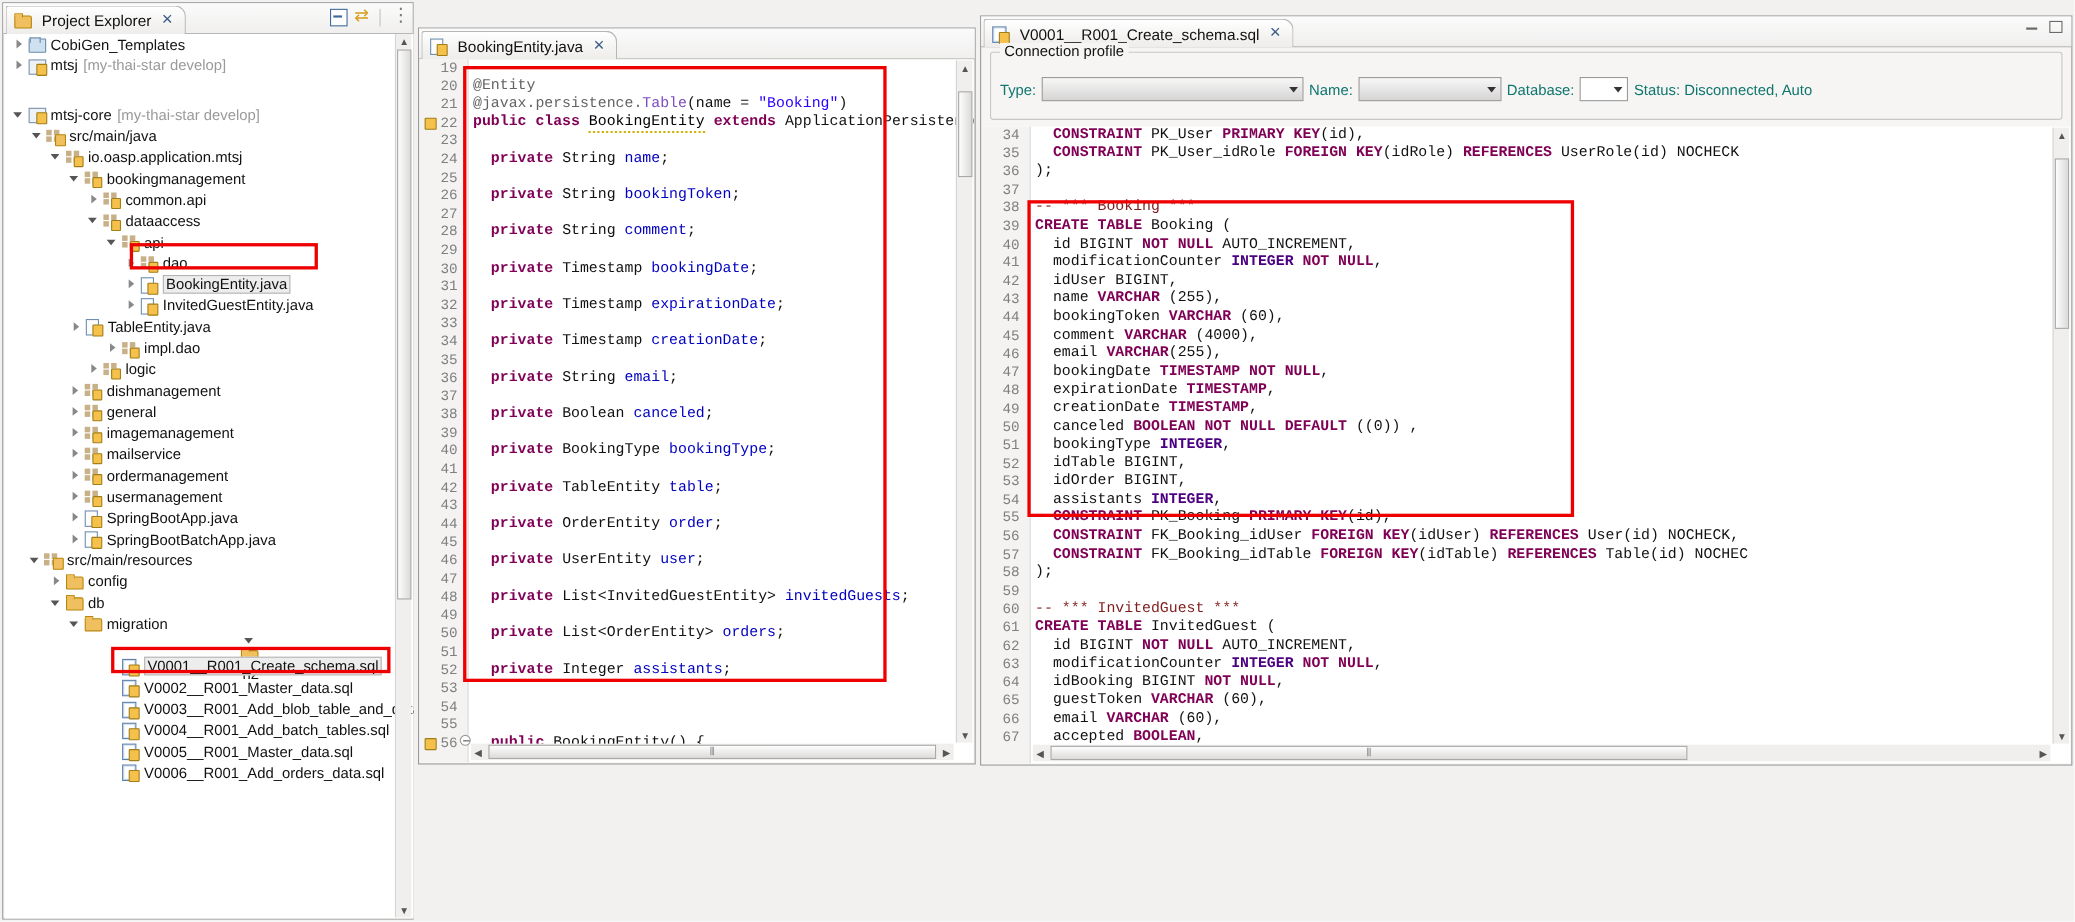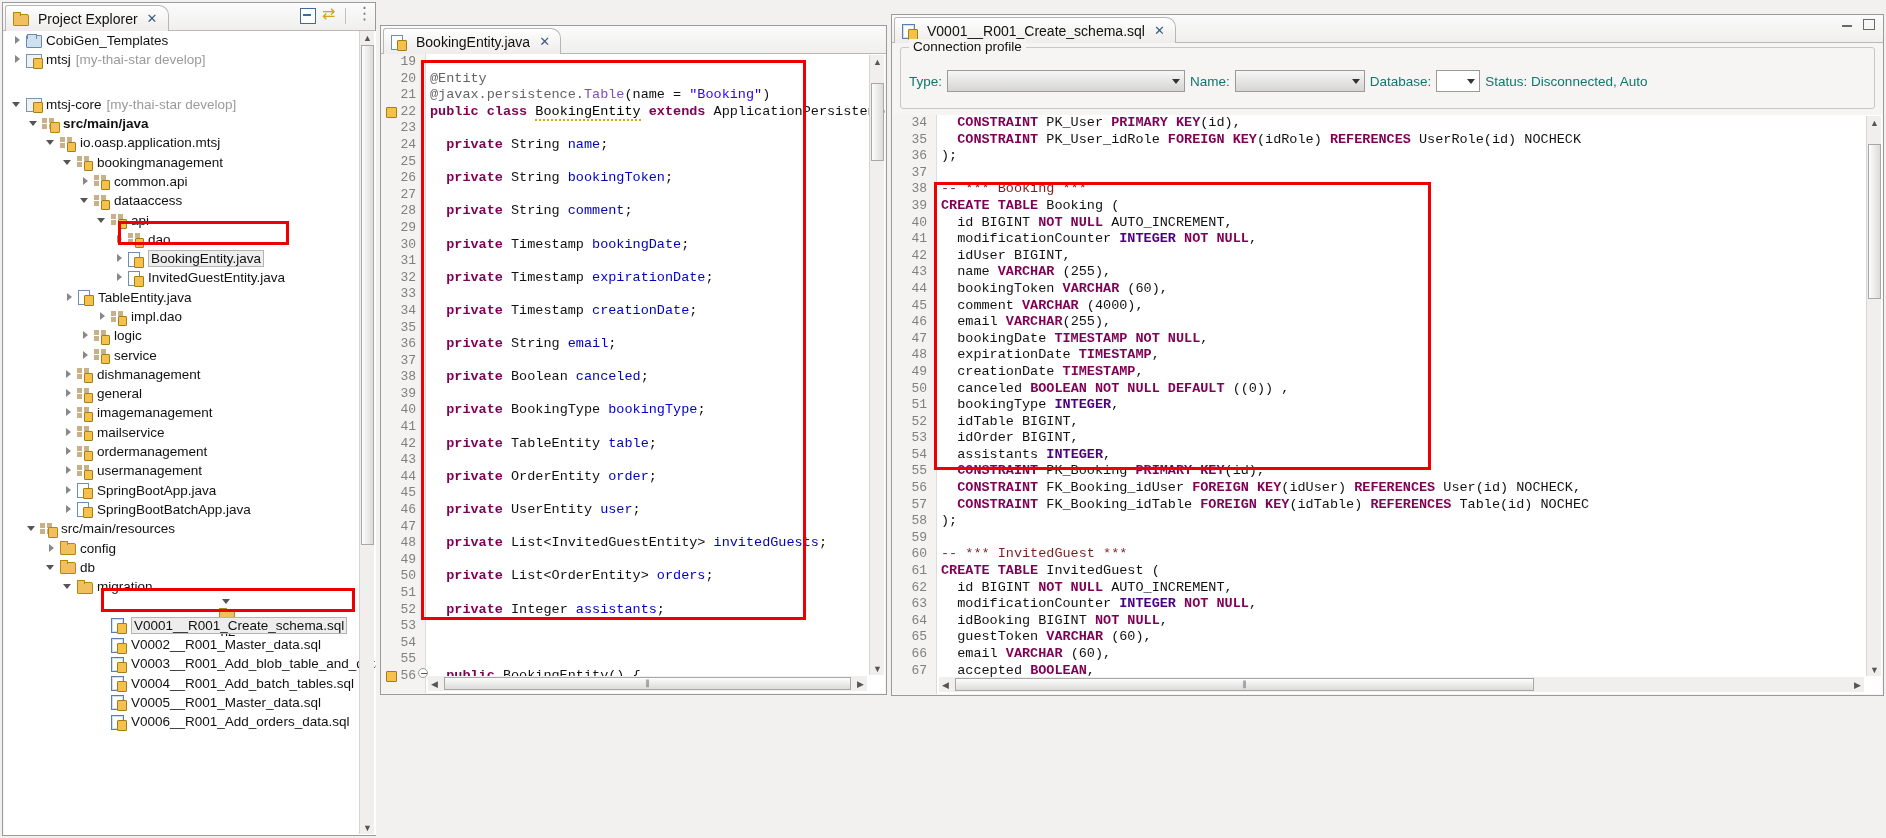--- a/index.html
+++ b/index.html
@@ -403,21 +403,21 @@
           <span class="ic proj"></span>
           <span class="lbl">mtsj</span>
           <span class="lbl-dim">[my-thai-star develop]</span>
         </div>
         <div class="tree-row" style="padding-left: 8px; margin-top: 25px;">
           <span class="tw expanded"></span>
           <span class="ic proj"></span>
           <span class="lbl">mtsj-core</span>
           <span class="lbl-dim">[my-thai-star develop]</span>
         </div>
-        <div class="tree-row" style="padding-left: 25px; font-weight: bold;">
+        <div class="tree-row" style="padding-left: 25px;">
           <span class="tw expanded"></span>
           <span class="ic srcfolder"></span>
           <span class="lbl">src/main/java</span>
         </div>
         <div class="tree-row" style="padding-left: 42px;">
           <span class="tw expanded"></span>
           <span class="ic pkg"></span>
           <span class="lbl">io.oasp.application.mtsj</span>
         </div>
         <div class="tree-row" style="padding-left: 59px;">
@@ -463,25 +463,20 @@
         </div>
         <div class="tree-row" style="padding-left: 93px;">
           <span class="tw collapsed"></span>
           <span class="ic pkg"></span>
           <span class="lbl">impl.dao</span>
         </div>
         <div class="tree-row" style="padding-left: 76px;">
           <span class="tw collapsed"></span>
           <span class="ic pkg"></span>
           <span class="lbl">logic</span>
-        </div>
-        <div class="tree-row" style="padding-left: 76px;">
-          <span class="tw collapsed"></span>
-          <span class="ic pkg"></span>
-          <span class="lbl">service</span>
         </div>
         <div class="tree-row" style="padding-left: 59px;">
           <span class="tw collapsed"></span>
           <span class="ic pkg"></span>
           <span class="lbl">dishmanagement</span>
         </div>
         <div class="tree-row" style="padding-left: 59px;">
           <span class="tw collapsed"></span>
           <span class="ic pkg"></span>
           <span class="lbl">general</span>

